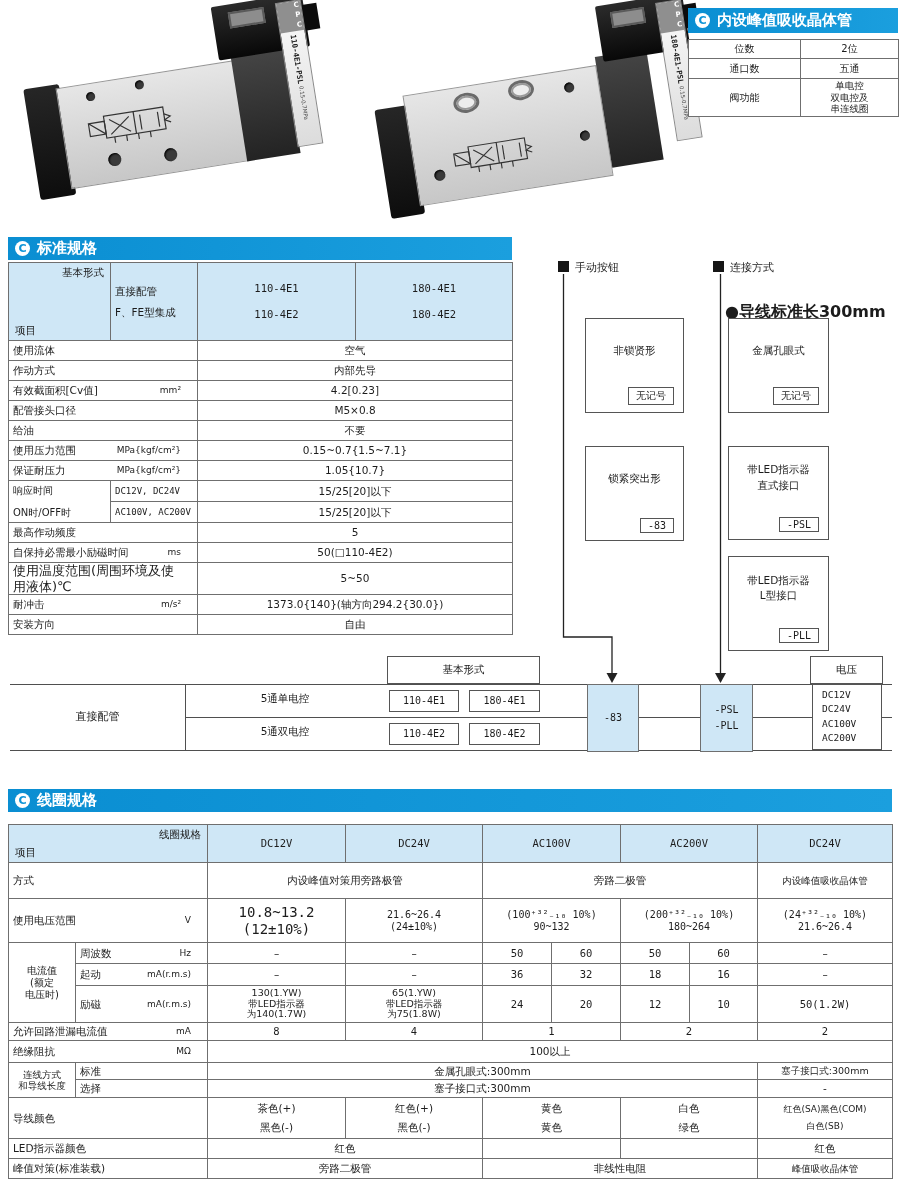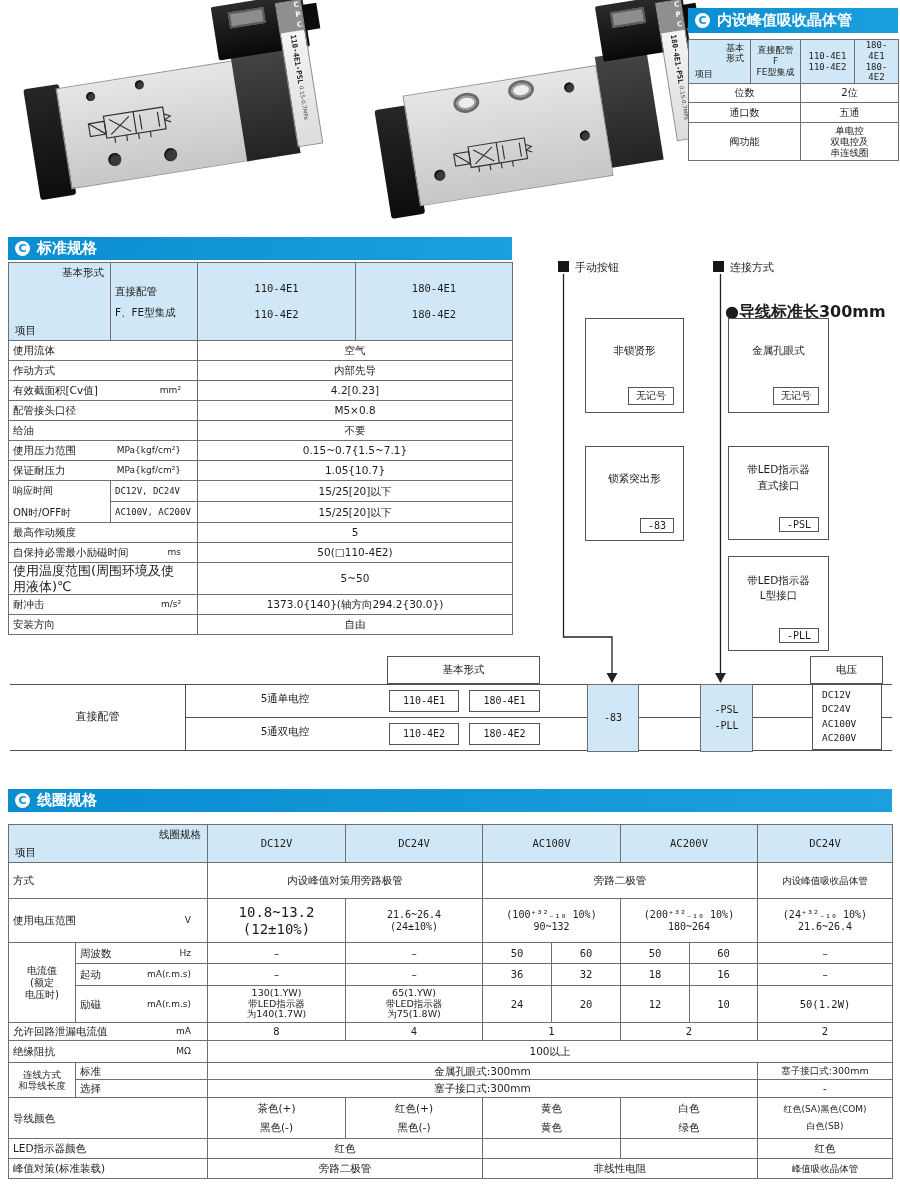--- a/index.html
+++ b/index.html
@@ -147,33 +147,20 @@
     <span>内设峰值吸收晶体管</span>
   </div>
   <table class="tbl" style="left:688px;top:39px;width:210px">
     <colgroup>
         <col style="width:62px">
         <col style="width:50px">
         <col style="width:54px">
         <col style="width:44px">
       </colgroup>
     <tbody>
-        <tr class="hdr" style="height:42px">
-      <td class="corner" style="font-size:9px">
-        <span class="ct ml">基本
-形式</span>
-        <span class="cb">项目</span>
-      </td>
-      <td class="c ml" style="font-size:9px">直接配管F
-FE型集成</td>
-      <td class="c ml mono" style="font-size:9px">110-4E1
-110-4E2</td>
-      <td class="c ml mono" style="font-size:9px">180-4E1
-180-4E2</td>
-    </tr>
     <tr style="height:19px">
       <td colspan="2" class="c" style="font-size:10px">位数</td>
       <td colspan="2" class="c" style="font-size:10px">2位</td>
     </tr>
     <tr style="height:20px">
       <td colspan="2" class="c" style="font-size:10px">通口数</td>
       <td colspan="2" class="c" style="font-size:10px">五通</td>
     </tr>
     <tr style="height:38px">
       <td colspan="2" class="c" style="font-size:10px">阀功能</td>

